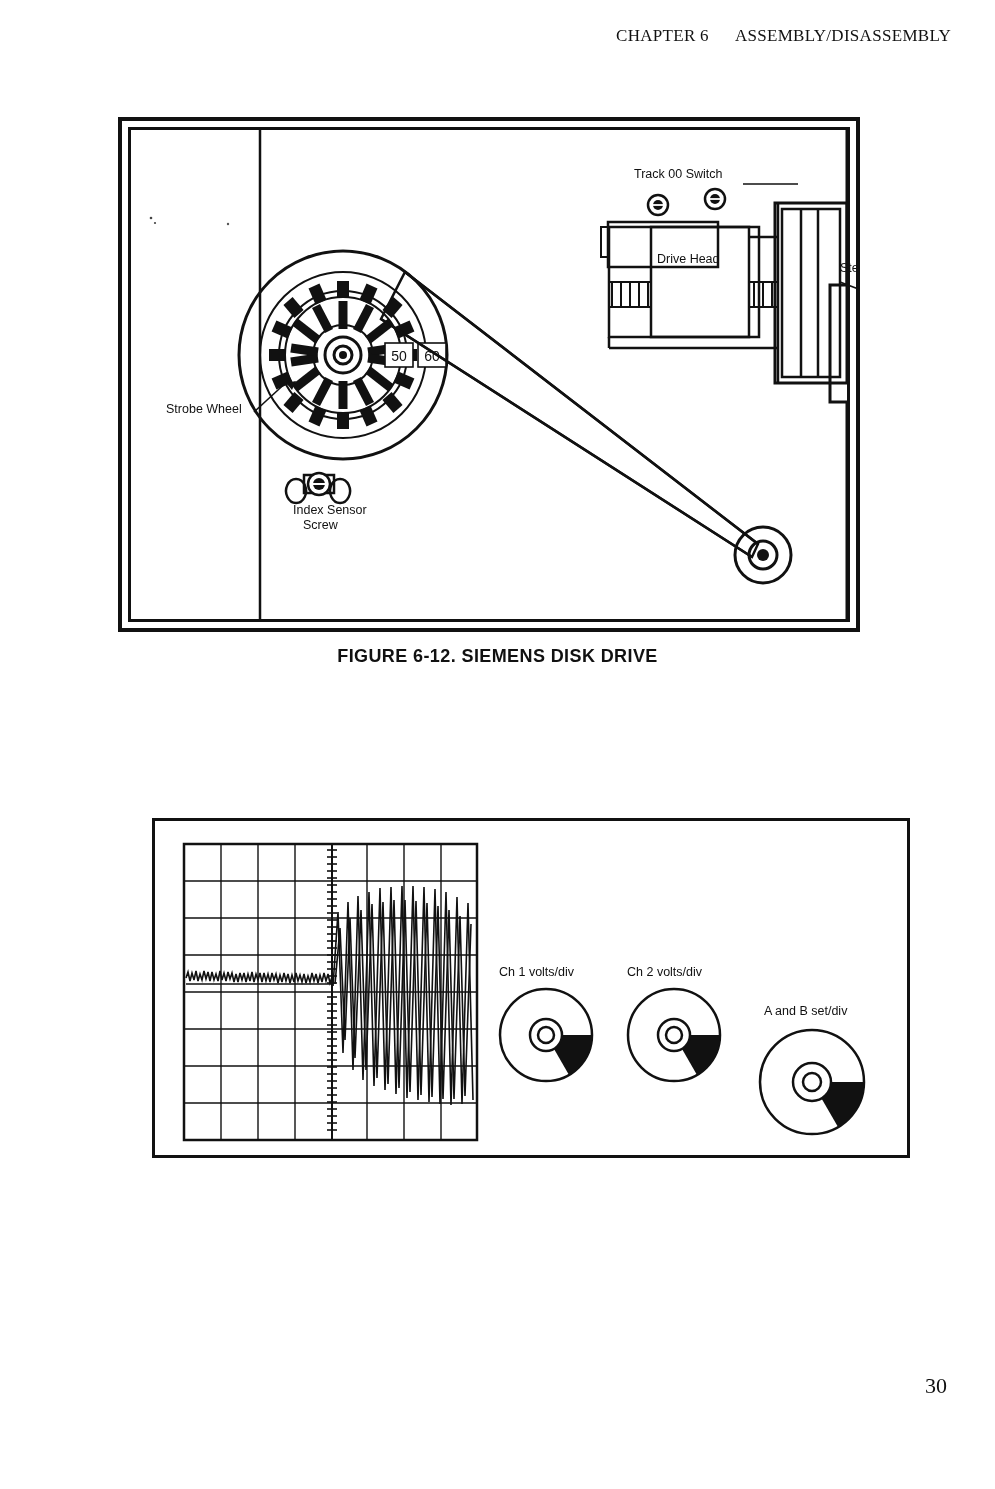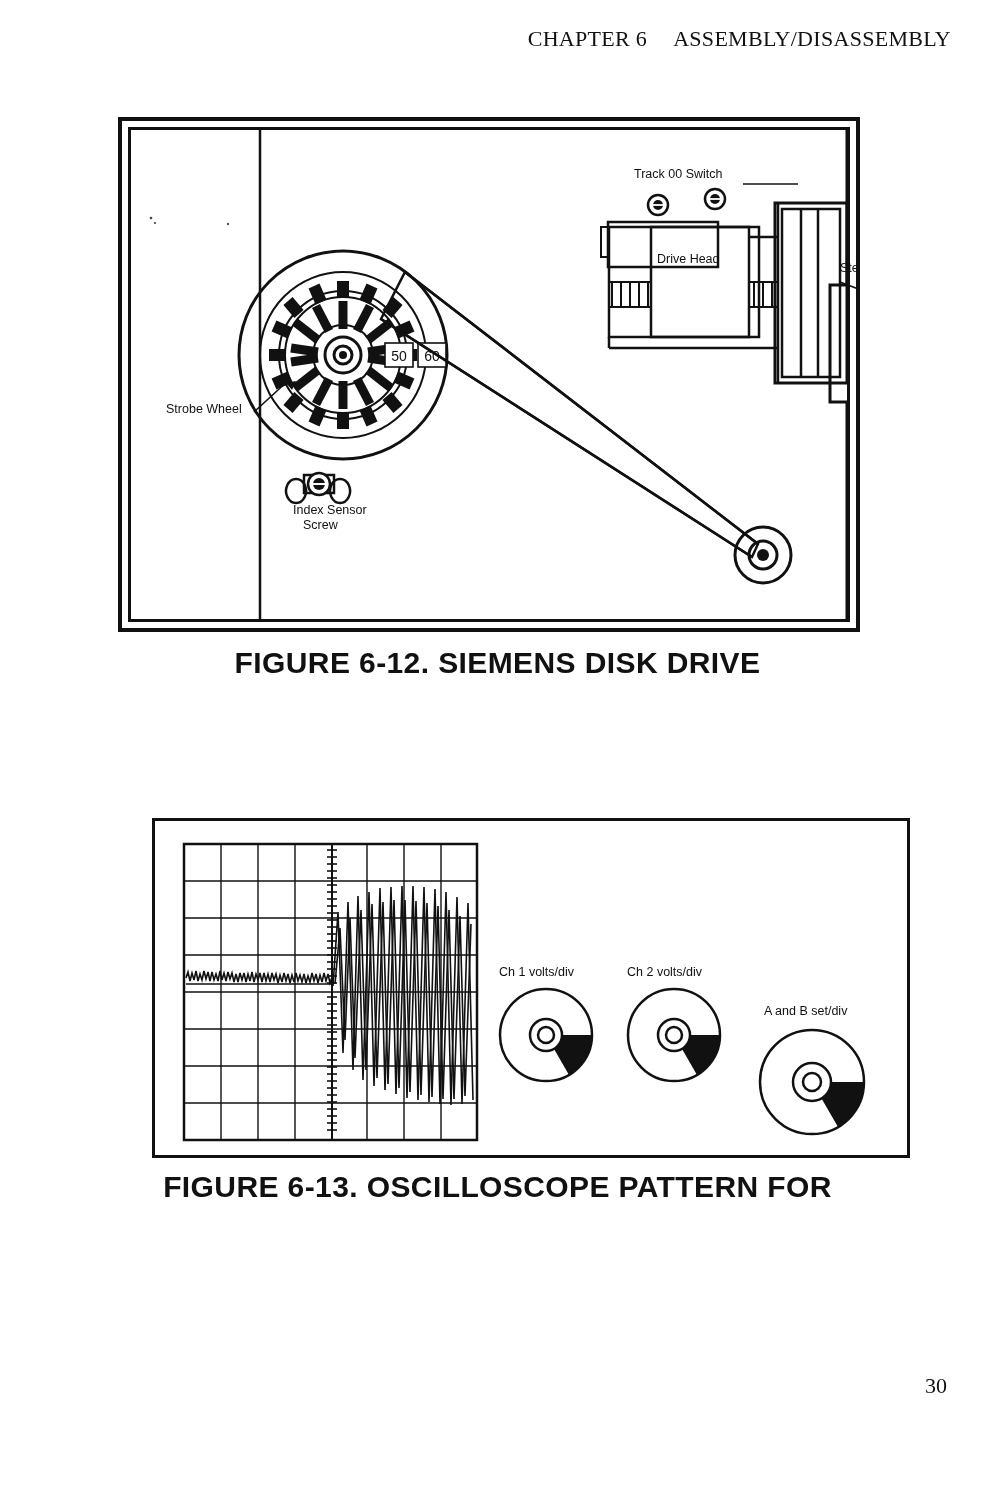--- a/index.html
+++ b/index.html
@@ -15,21 +15,21 @@
     color: #111111;
     overflow: hidden;
   }
 
   
   .running-head {
     position: absolute;
     top: 26px;
     right: 44px;
     font-family: "Liberation Serif", serif;
-    font-size: 22px;
+    font-size: 17px;
     letter-spacing: 0.3px;
     white-space: nowrap;
   }
   .running-head .chapter {
     margin-right: 26px;
   }
 
   
   .fig1-wrap {
     position: absolute;
@@ -58,21 +58,21 @@
     left: 0;
     top: 0;
   }
 
   .fig-caption {
     position: absolute;
     width: 100%;
     text-align: center;
     font-family: "Liberation Sans", sans-serif;
     font-weight: bold;
-    font-size: 30px;
+    font-size: 18px;
     letter-spacing: 0.4px;
     color: #111;
   }
   #fig1-caption { top: 646px; left: 0; }
   #fig2-caption { top: 1172px; left: 0; line-height: 30px; }
 
   
   .fig2-wrap {
     position: absolute;
     left: 152px;
@@ -379,16 +379,15 @@
       <circle cx="660" cy="264" r="52" fill="none" stroke="#111" stroke-width="2.5"></circle>
       <path d="M 660 264 L 712 264 A 52 52 0 0 1 686 309 Z" fill="#111"></path>
       <circle cx="660" cy="264" r="19" fill="#fff" stroke="#111" stroke-width="2.5"></circle>
       <circle cx="660" cy="264" r="9" fill="#fff" stroke="#111" stroke-width="2.5"></circle>
       <text class="dial-lbl" x="612" y="197">A and B set/div</text>
     </g>
   </svg>
 </div>
 
 <div class="fig-caption" id="fig2-caption">
-  <div>FIGURE 6-13.  OSCILLOSCOPE PATTERN FOR</div>
 </div>
 
 <div class="page-number">30</div>
 
 </body></html>

